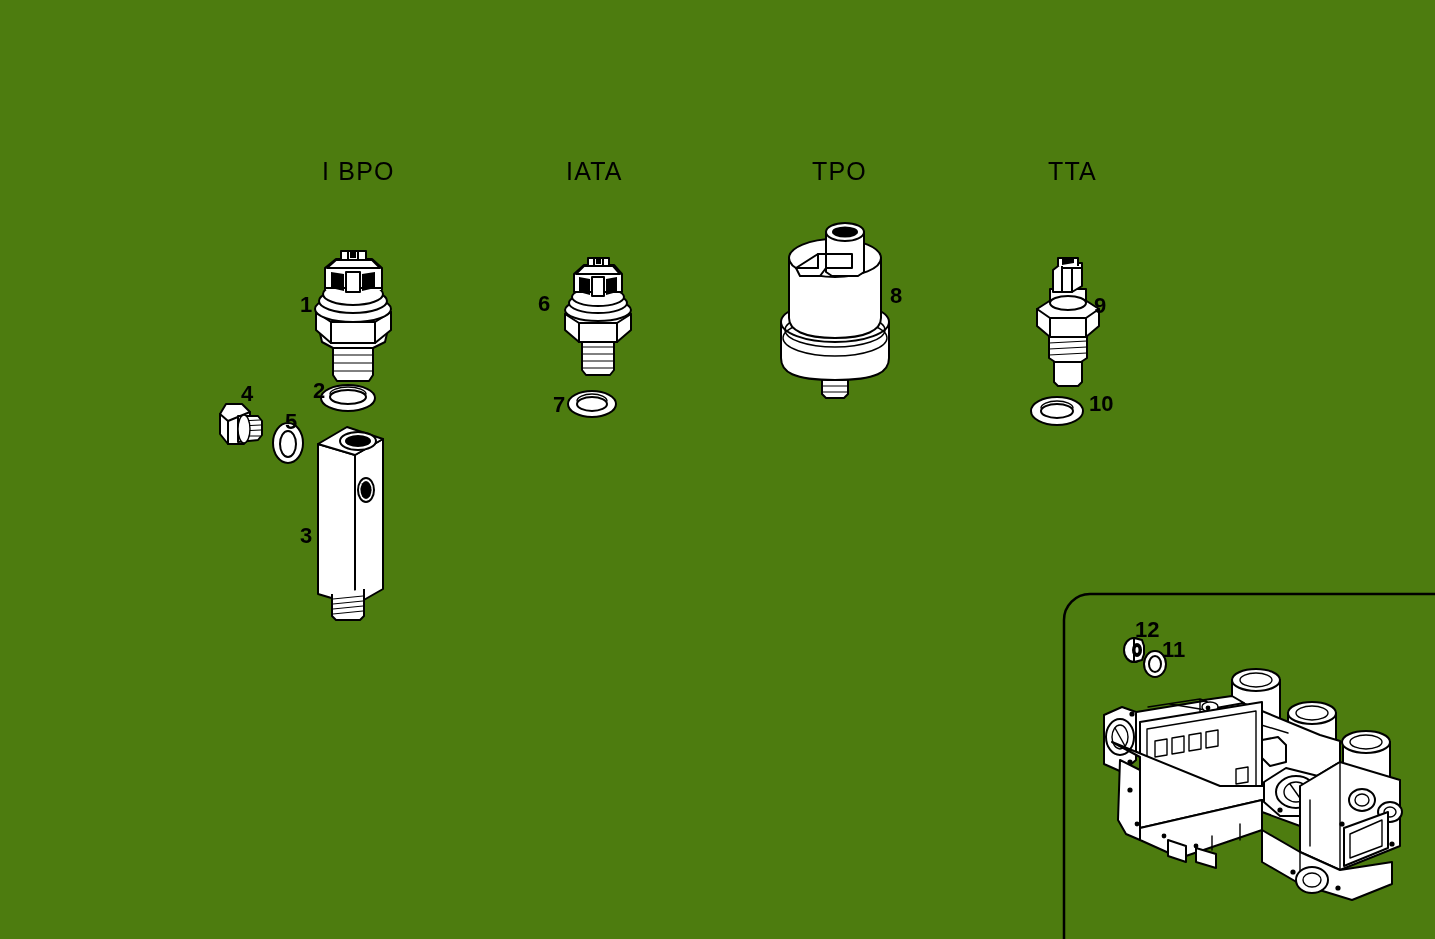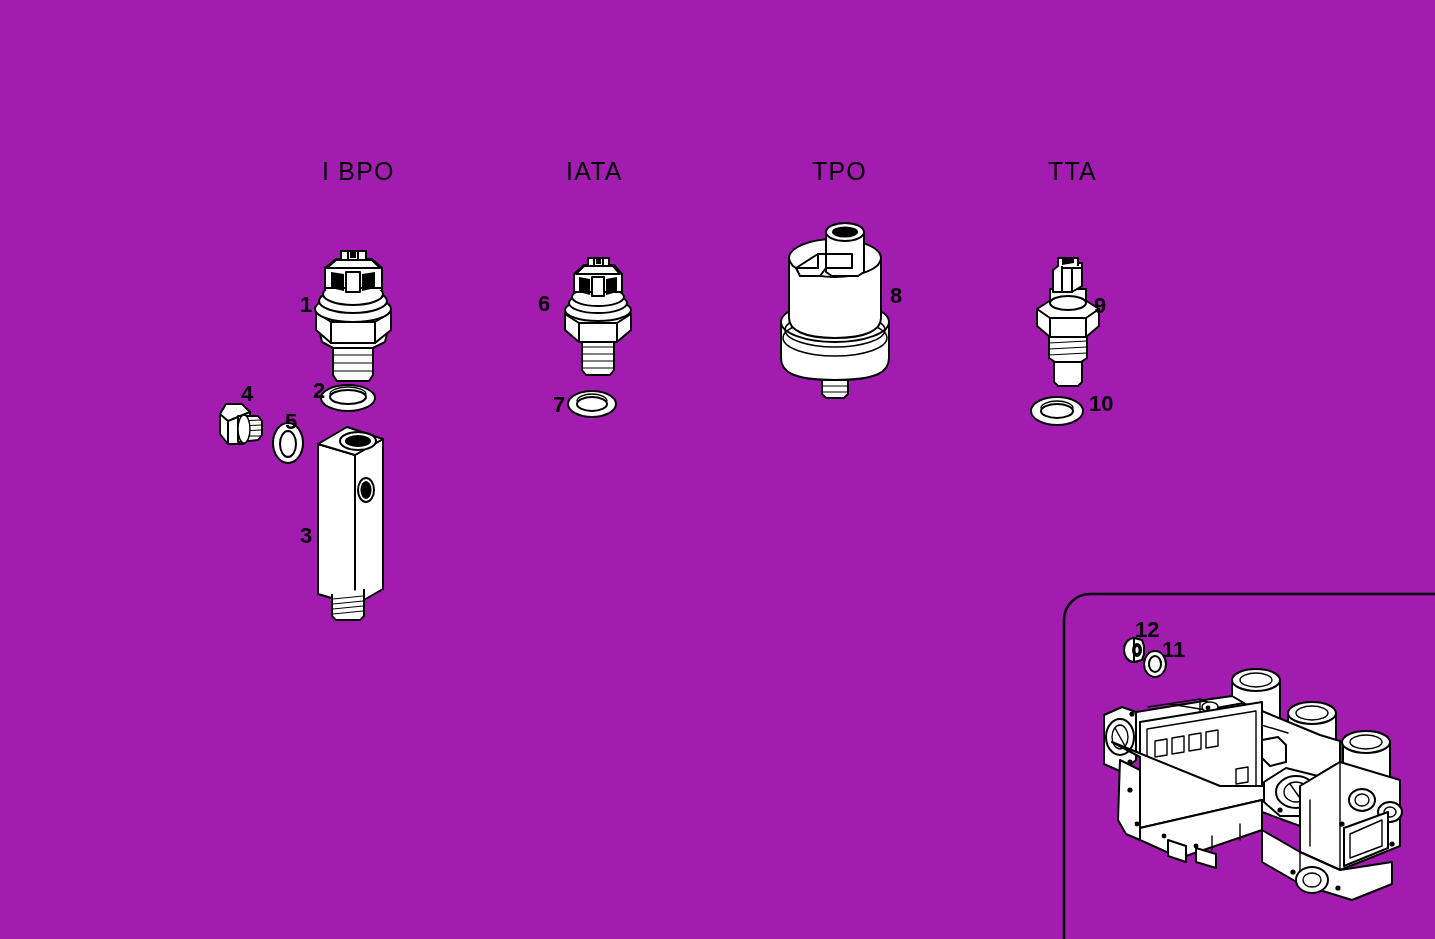--- a/index.html
+++ b/index.html
@@ -12,21 +12,21 @@
     width: 1435px;
     height: 939px;
     overflow: hidden;
     font-family: "Liberation Sans", sans-serif;
     color: #000000;
   }
   #diagram-root {
     position: relative;
     width: 1435px;
     height: 939px;
-    background: #a21caf;
+    background: #4d7c0f;
   }
   svg.layer {
     position: absolute;
     top: 0;
     left: 0;
     width: 1435px;
     height: 939px;
     display: block;
   }
   .grp-label {

